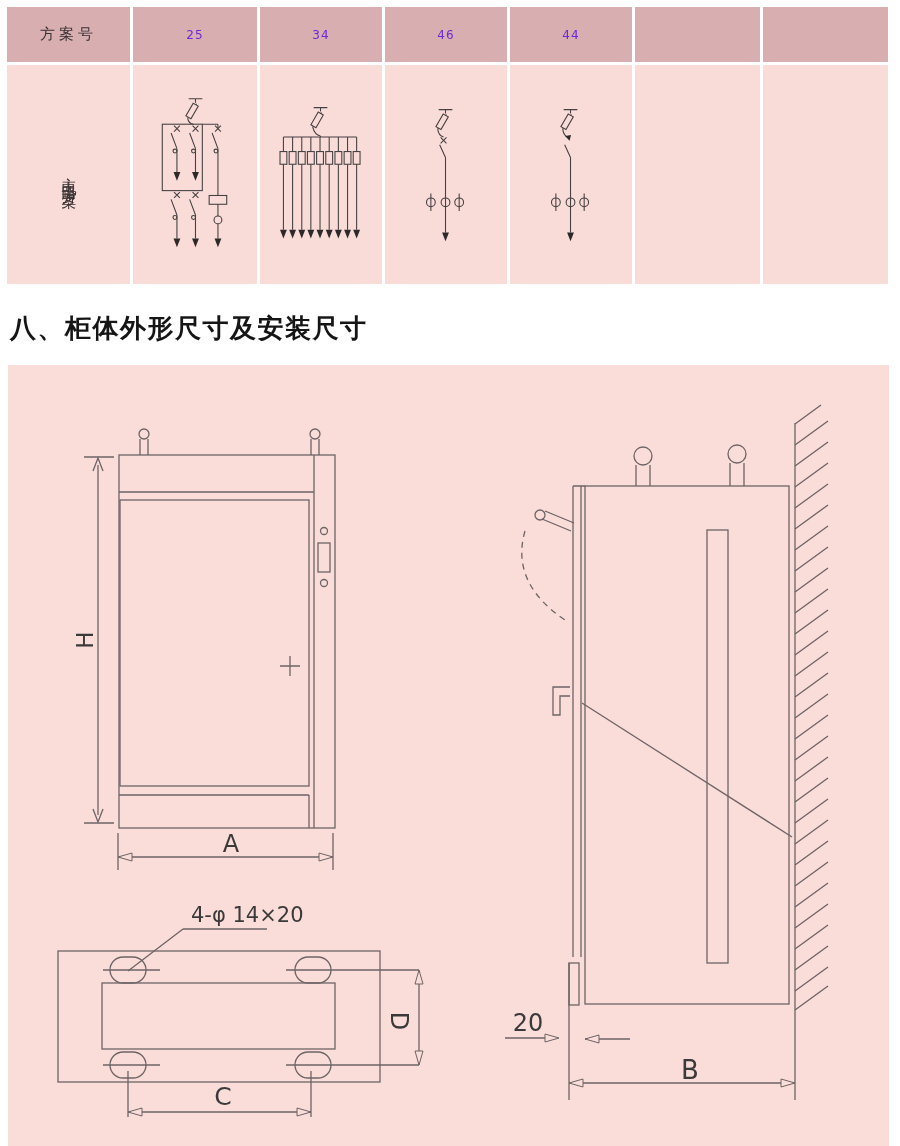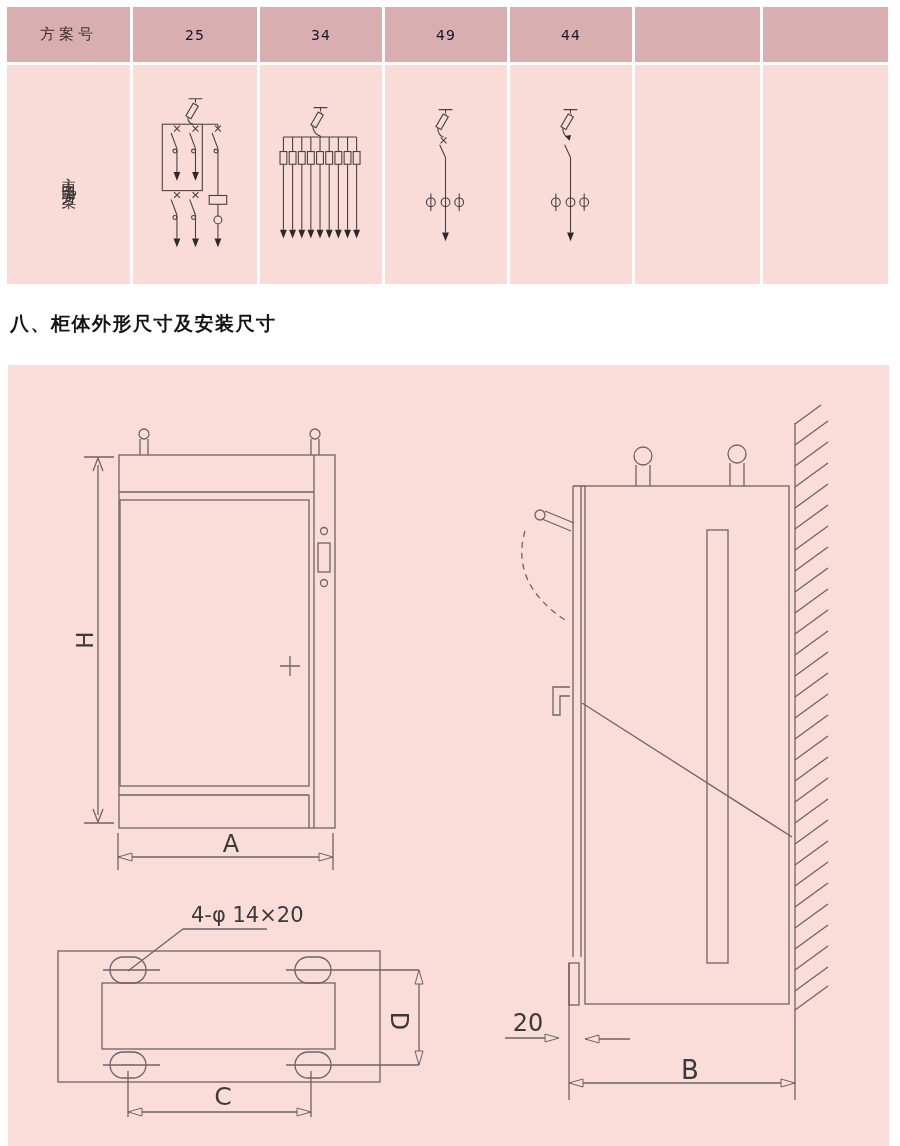--- a/index.html
+++ b/index.html
@@ -8,28 +8,28 @@
 
   
   .scheme-table{position:absolute;left:7px;top:7px;width:761px;}
   .row{display:grid;grid-template-columns:126px 127px 125px 125px 125px 128px 125px;}
   .cell{box-sizing:border-box;border-right:3px solid #ffffff;position:relative;}
   .cell:last-child{border-right:none;}
   .row.header .cell{background:#d8aeb0;height:58px;border-bottom:3px solid #ffffff;
         display:flex;align-items:center;justify-content:center;}
   .row.body .cell{background:#f9dbd8;height:219px;}
   .head-txt{font-size:15px;color:#3a3133;letter-spacing:4px;}
-  .num-txt{font-size:14px;color:#0f172a;letter-spacing:1px;}
+  .num-txt{font-size:12px;color:#6d28d9;letter-spacing:1px;}
   .vlabel{position:absolute;left:50%;top:50%;transform:translate(-50%,-50%);
         writing-mode:vertical-rl;text-orientation:upright;font-size:15px;color:#3a3133;
         letter-spacing:4px;}
   .circuit{position:absolute;left:0;top:0;width:100%;height:100%;}
 
   
-  .section-heading{position:absolute;left:10px;top:311px;margin:0;font-size:19px;
+  .section-heading{position:absolute;left:10px;top:311px;margin:0;font-size:26px;
         font-weight:bold;color:#151515;letter-spacing:1.5px;}
 
   
   .panel{position:absolute;left:8px;top:365px;width:881px;height:781px;background:#fadcd8;}
   .panel svg{display:block;width:881px;height:781px;}
   .ln{stroke:#6d6466;stroke-width:1.3;fill:none;}
   .dash{stroke:#6d6466;stroke-width:1.3;fill:none;stroke-dasharray:6 5;}
   .arr{fill:#fadcd8;stroke:#6d6466;stroke-width:1;}
   .dimtxt{fill:#3a3a3a;font-family:"DejaVu Sans","Liberation Sans",sans-serif;}
 
@@ -48,21 +48,21 @@
       <div class="cell">
         <span class="head-txt">方案号</span>
       </div>
       <div class="cell">
         <span class="num-txt">25</span>
       </div>
       <div class="cell">
         <span class="num-txt">34</span>
       </div>
       <div class="cell">
-        <span class="num-txt">49</span>
+        <span class="num-txt">46</span>
       </div>
       <div class="cell">
         <span class="num-txt">44</span>
       </div>
       <div class="cell">
         <span class="num-txt"></span>
       </div>
       <div class="cell">
         <span class="num-txt"></span>
       </div>

